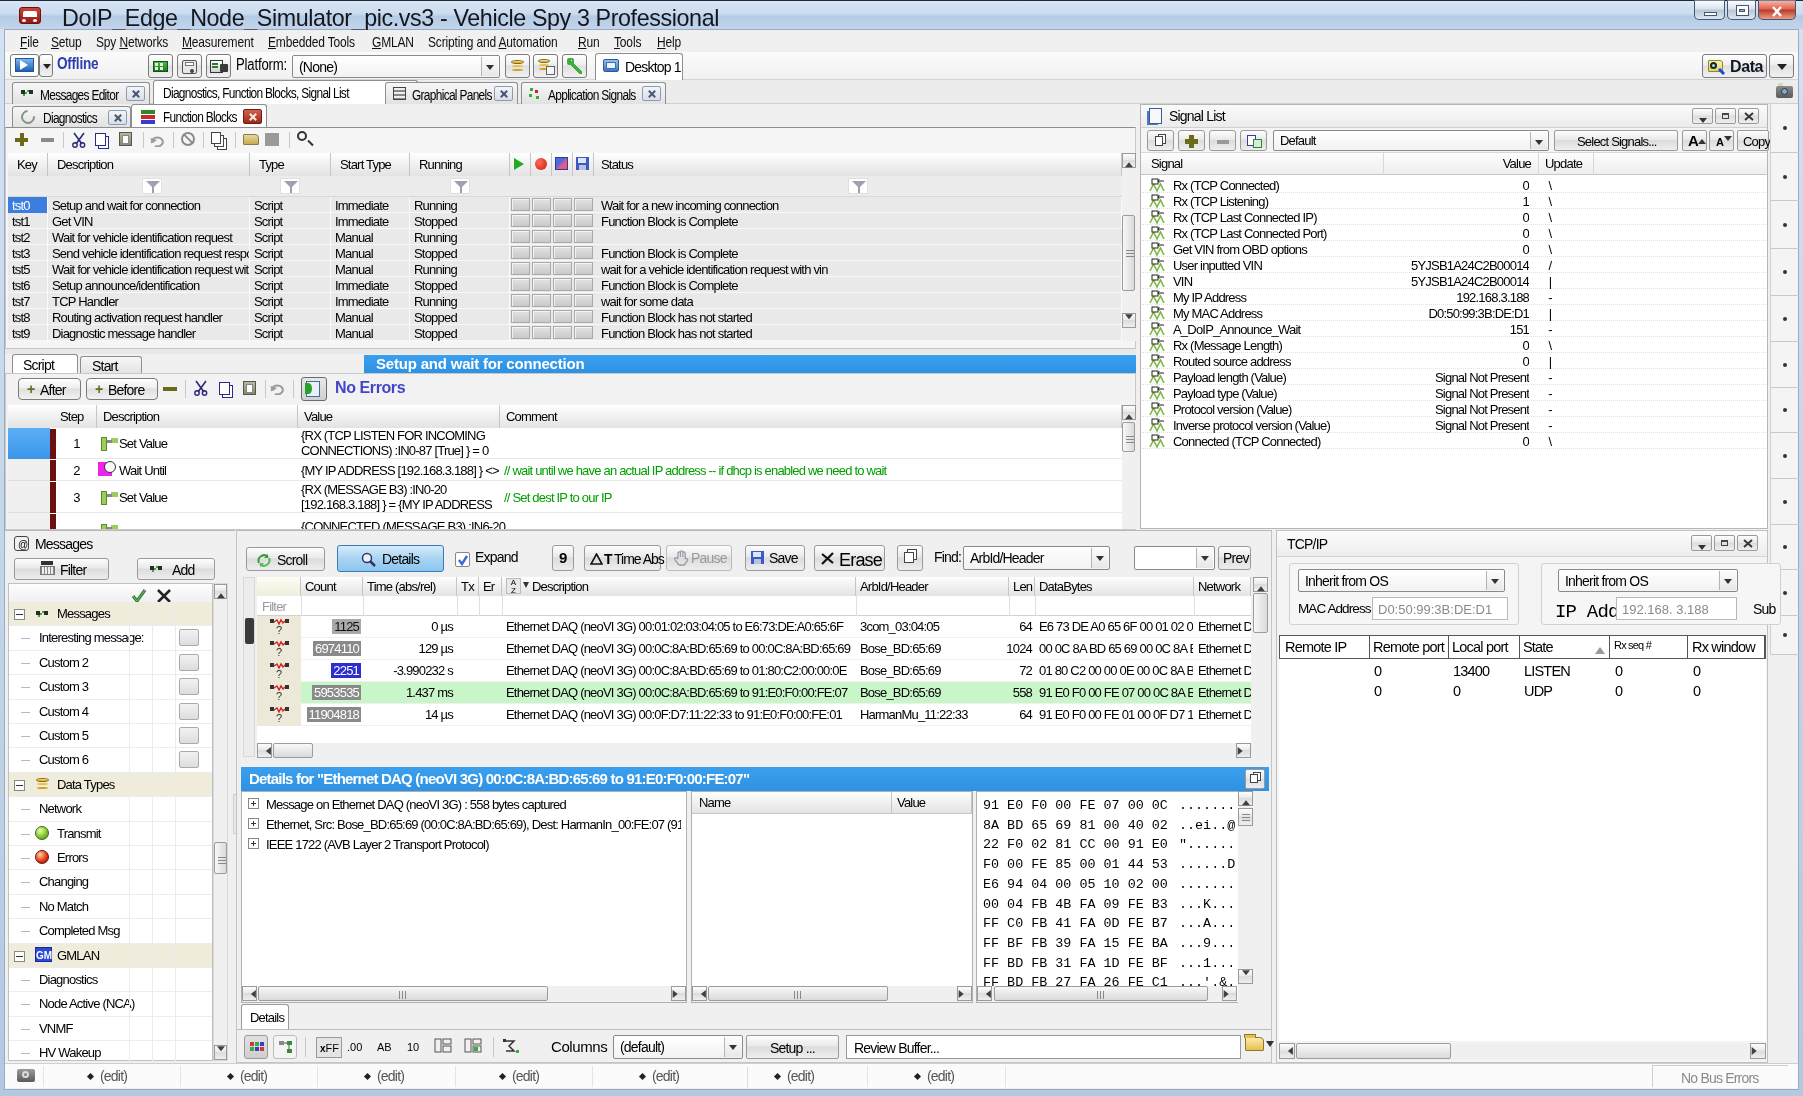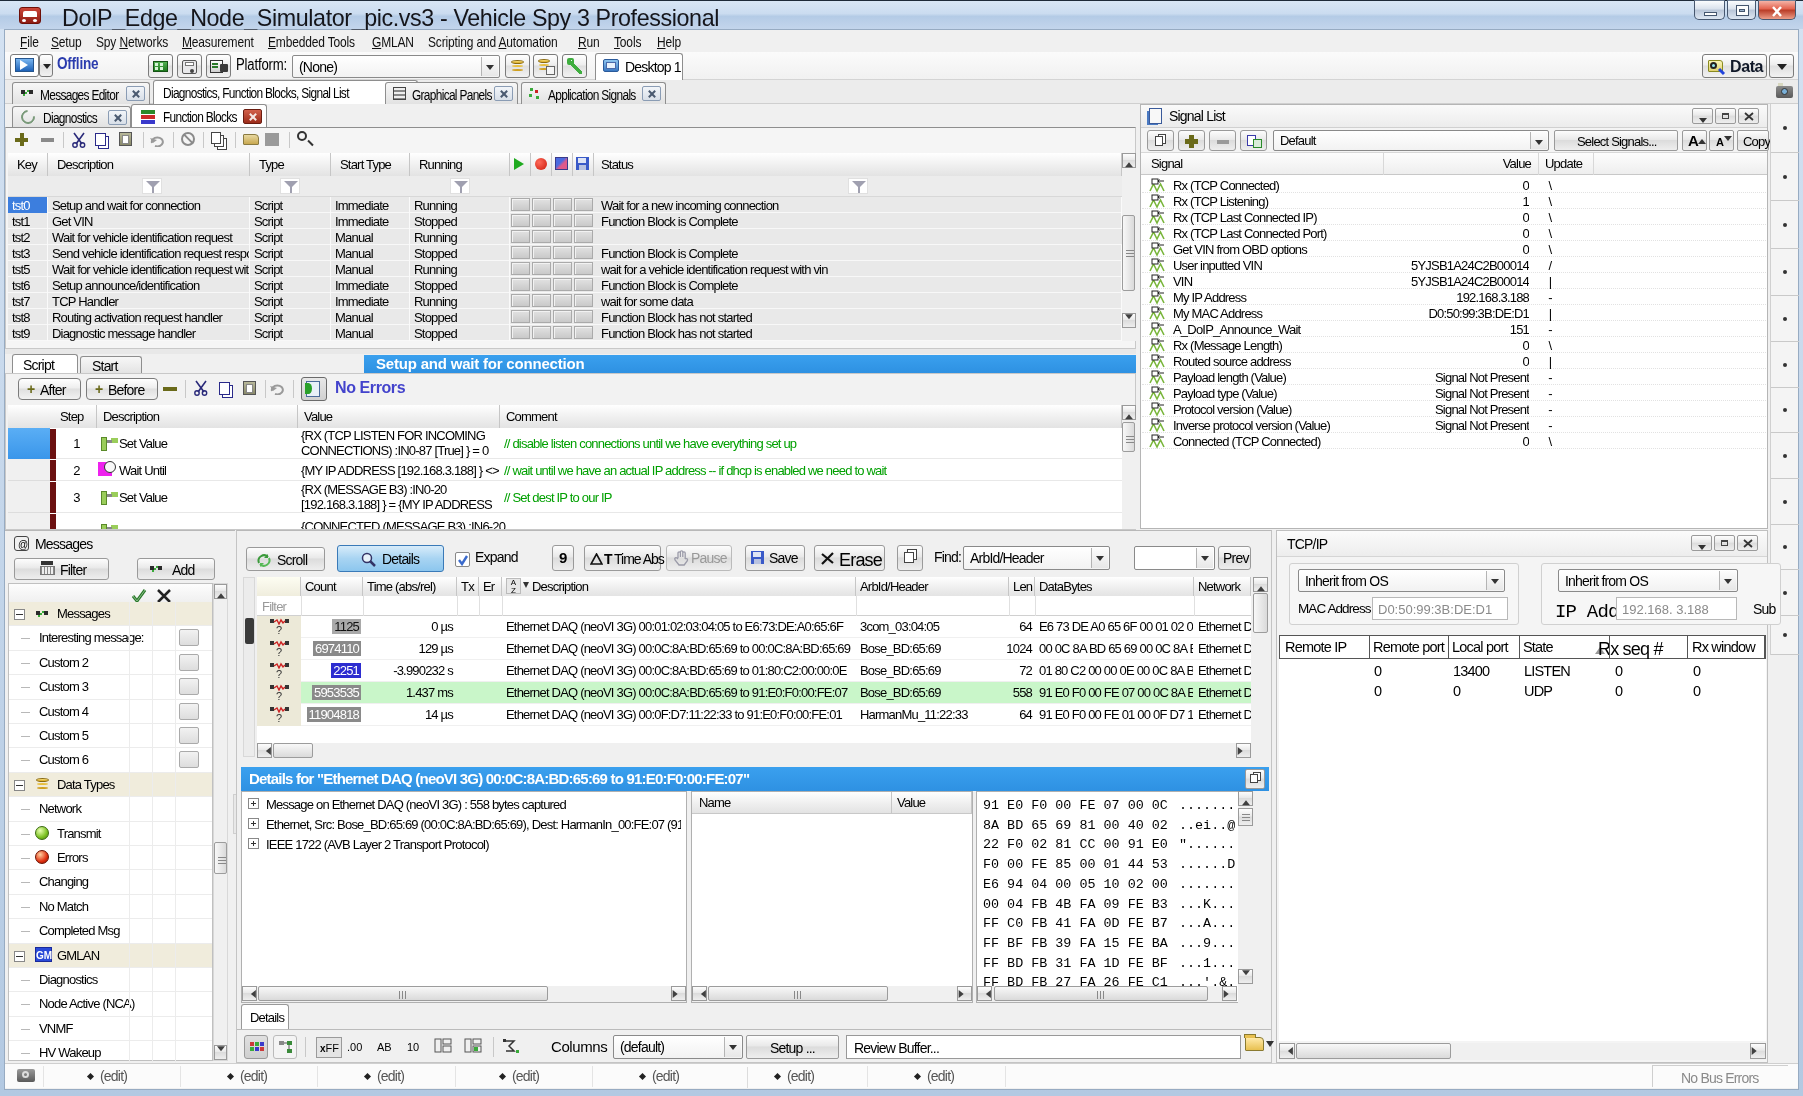--- a/index.html
+++ b/index.html
@@ -451,21 +451,20 @@
       </div>
 </div>
 <div class="abs" style="left:3px;top:324px;width:1114px;height:101px;background:#fff;overflow:hidden;">
   <div class="abs" style="left:0;top:0;width:42px;height:31px;background:linear-gradient(#5aaef5,#3a96ea);"></div>
   <div class="abs" style="left:42px;top:0;width:6px;height:31px;background:#6b1010;border-top:1px solid #fff;"></div>
   <div class="abs" style="left:48px;top:0;width:1066px;height:31px;border-bottom:1px solid #e8e8e8;">
     <span class="cell" style="left:0;width:41px;top:8px;text-align:center;">1</span>
     <span class="svicon" style="left:45px;top:9px;"></span>
     <span class="cell" style="left:63px;top:8px;width:165px;">Set Value</span>
     <span class="cell" style="left:245px;top:1px;width:200px;line-height:14.5px;white-space:normal;">{RX (TCP LISTEN FOR INCOMING CONNECTIONS) :IN0-87 [True] } = 0</span>
-    <span class="cell grn" style="left:448px;top:8px;width:600px;">// disable listen connections until we have everything set up</span>
   </div>
   <div class="abs" style="left:0;top:31px;width:42px;height:22px;background:#f0f0f0;border-bottom:1px solid #ddd;"></div>
   <div class="abs" style="left:42px;top:31px;width:6px;height:22px;background:#6b1010;border-top:1px solid #fff;"></div>
   <div class="abs" style="left:48px;top:31px;width:1066px;height:22px;border-bottom:1px solid #e8e8e8;">
     <span class="cell" style="left:0;width:41px;top:4px;text-align:center;">2</span>
     <span class="abs" style="left:42px;top:3px;width:14px;height:14px;background:#ee22ee;"></span>
     <span class="abs" style="left:48px;top:2px;width:12px;height:12px;background:#f8f8f8;border:1px solid #333;border-radius:50%;"></span>
     <span class="cell" style="left:63px;top:4px;width:165px;">Wait Until</span>
     <span class="cell" style="left:245px;top:4px;width:200px;">{MY IP ADDRESS [192.168.3.188] } &lt;&gt;</span>
     <span class="cell grn" style="left:448px;top:4px;width:615px;">// wait until we have an actual IP address -- if dhcp is enabled we need to wait</span>
@@ -1310,21 +1309,21 @@
         <span class="abs" style="left:5px;top:4px;color:#8a8a8a;letter-spacing:0;">192.168. 3.188</span>
       </div>
   <div class="abs" style="left:476px;top:70px;font-size:14px;">Sub</div>
   <div class="abs" style="left:2px;top:104px;width:487px;height:406px;background:#fff;"></div>
   <div class="abs" style="left:2px;top:104px;width:487px;height:24px;background:#fff;border:1px solid #555;">
     <span class="abs" style="left:5px;top:3px;font-size:14.5px;">Remote IP</span>
     <span class="abs" style="left:93px;top:3px;font-size:14.5px;">Remote port</span>
     <span class="abs" style="left:172px;top:3px;font-size:14.5px;">Local port</span>
     <span class="abs" style="left:243px;top:3px;font-size:14.5px;">State</span>
     <span class="abs" style="left:315px;top:6px;width:0;height:0;border:5px solid transparent;border-bottom:7px solid transparent;border-bottom-color:#999;"></span>
-    <span class="abs" style="left:318px;top:3px;font-size:18px;">Rx seq #</span>
+    <span class="abs" style="left:334px;top:3px;font-size:11px;">Rx seq #</span>
     <span class="abs" style="left:412px;top:3px;font-size:14.5px;">Rx window</span>
     <i class="abs" style="left:89px;top:0;width:1px;height:22px;background:#555;box-shadow:79px 0 #555,150px 0 #555,240px 0 #555,318px 0 #555,395px 0 #555;"></i>
   </div>
   <div class="abs" style="left:2px;top:130px;width:487px;height:20px;background:#fff;">
     <span class="abs" style="left:95px;top:2px;font-size:14.5px;">0</span>
     <span class="abs" style="left:174px;top:2px;font-size:14.5px;">13400</span>
     <span class="abs" style="left:245px;top:2px;font-size:14.5px;">LISTEN</span>
     <span class="abs" style="left:336px;top:2px;font-size:14.5px;">0</span>
     <span class="abs" style="left:414px;top:2px;font-size:14.5px;">0</span>
   </div>

